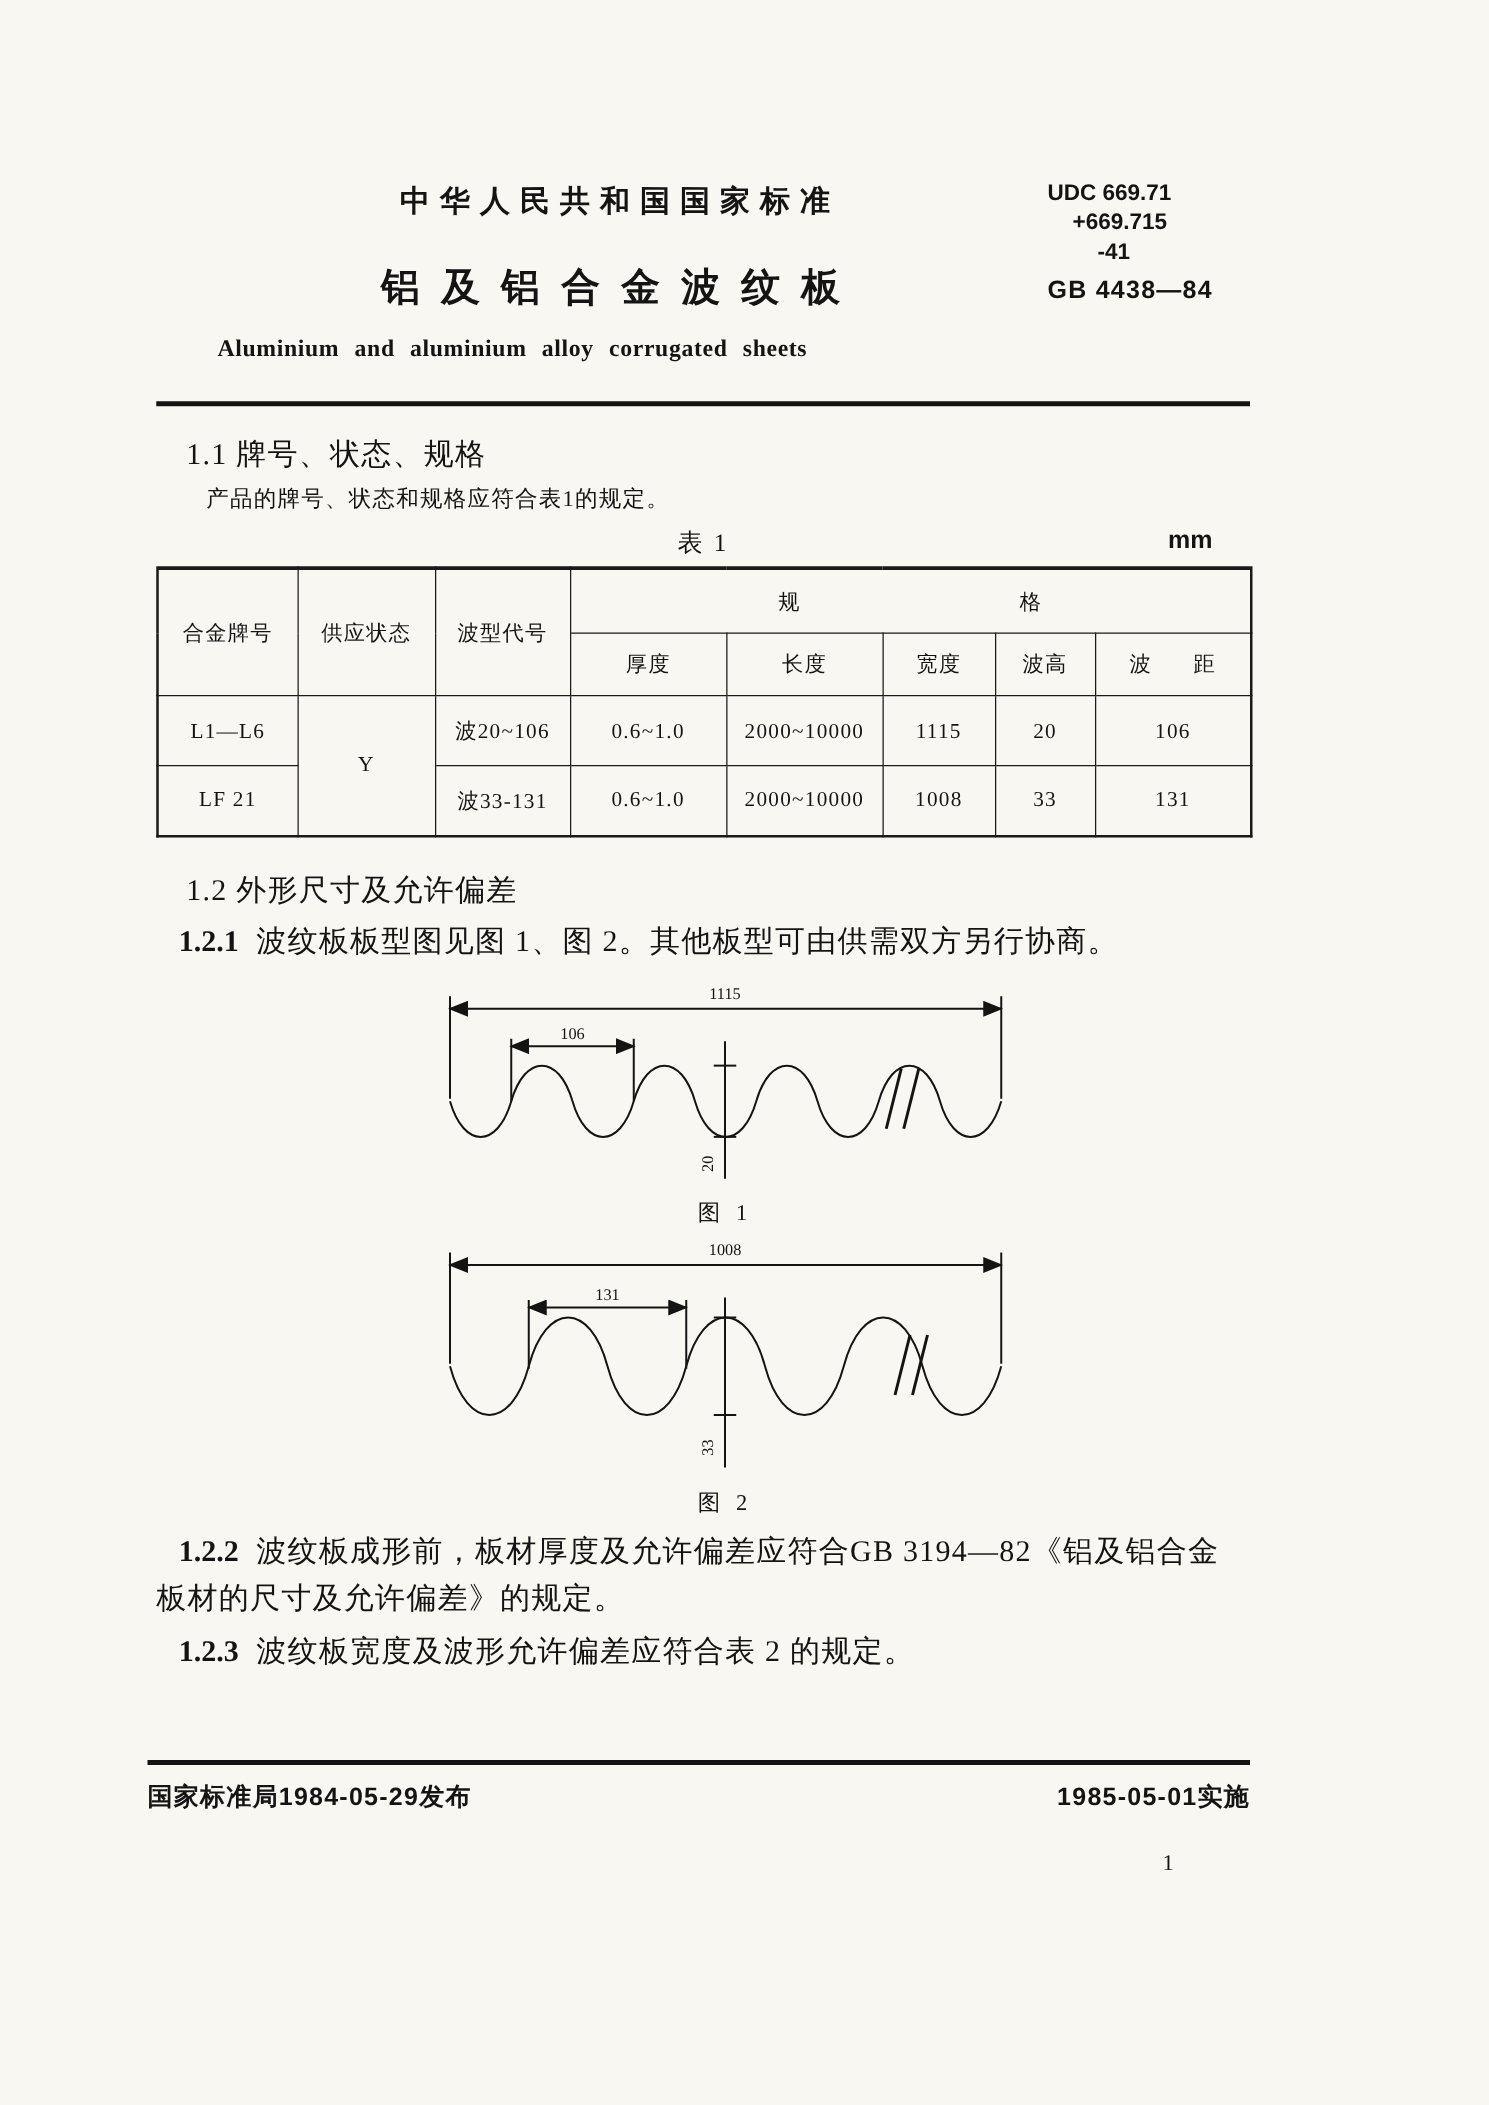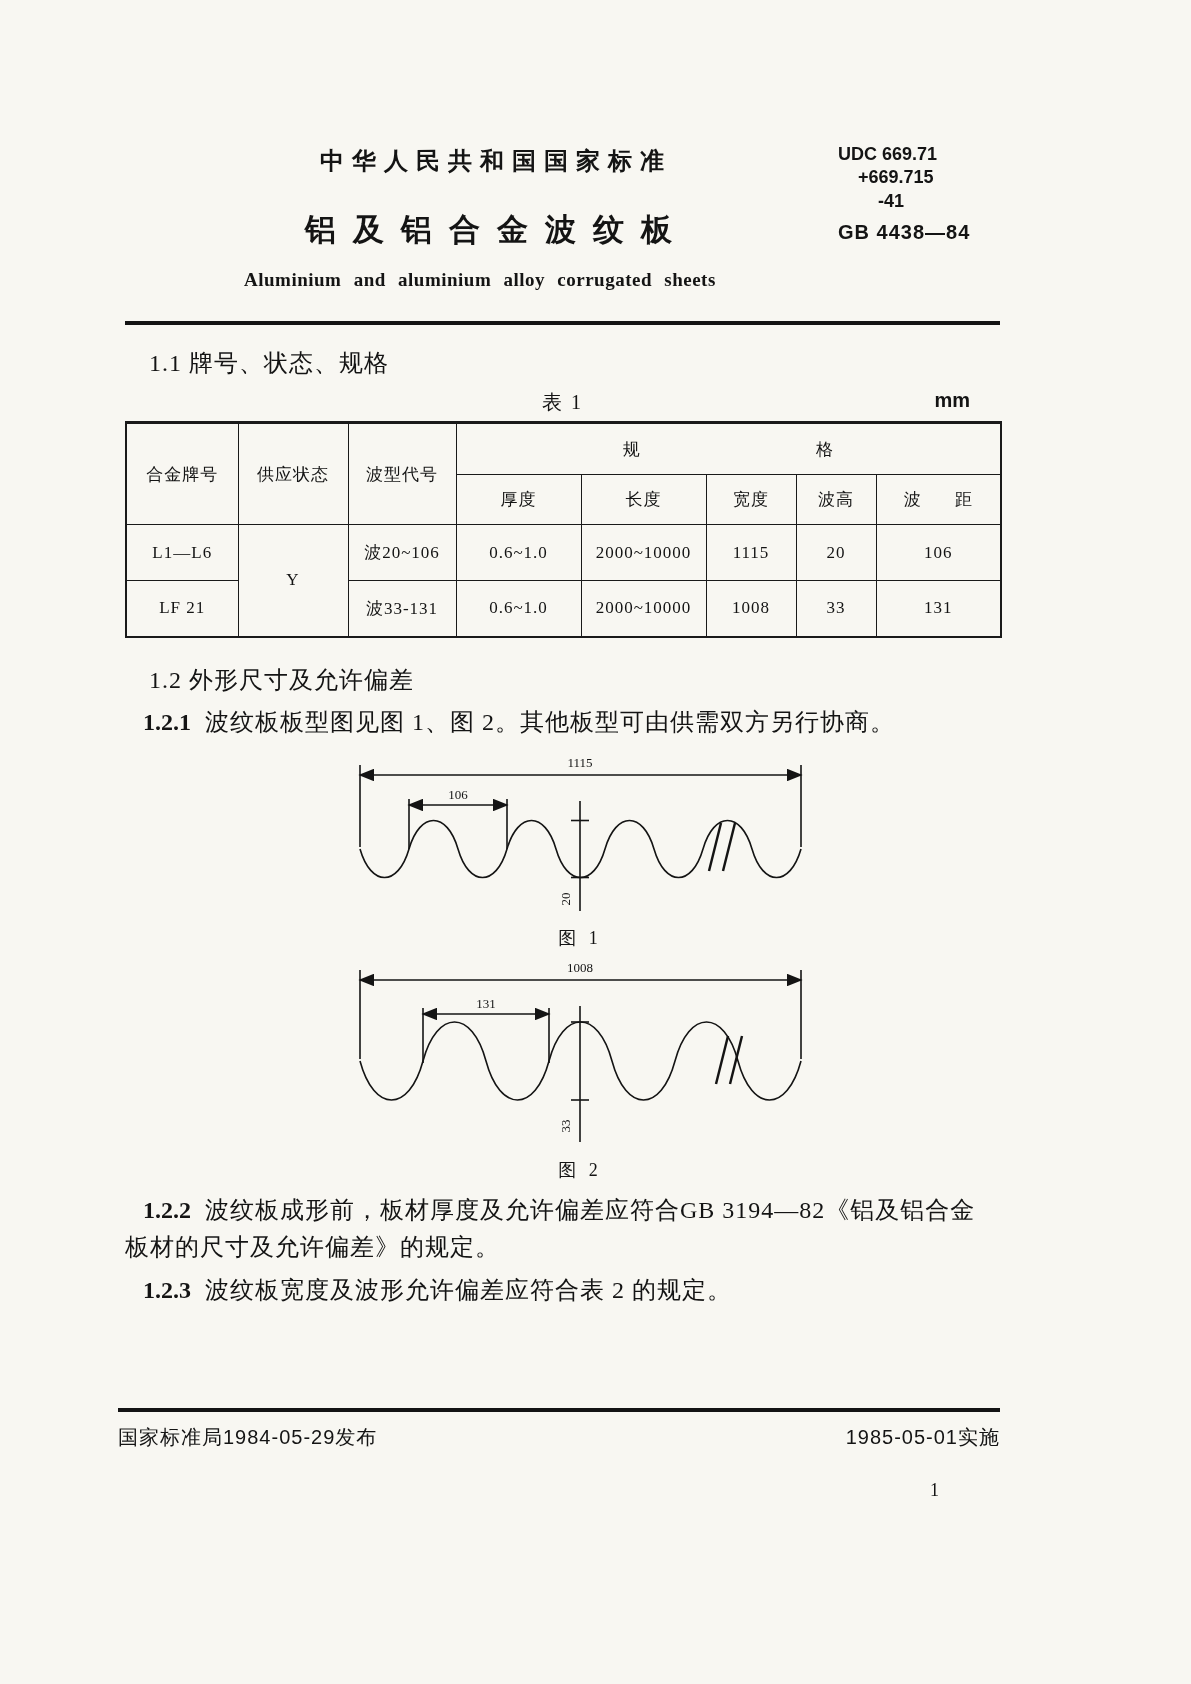--- a/index.html
+++ b/index.html
@@ -13,21 +13,21 @@
   .head-row { position:relative; height:30px; }
   .std-label { margin-left:195px; font-size:24px; font-weight:bold; letter-spacing:8px; white-space:nowrap; }
   .udc-block { position:absolute; left:713px; top:-2px; width:200px;
                font-family:"Liberation Sans","DejaVu Sans",sans-serif; font-weight:bold;
                font-size:18px; line-height:1.3; }
   .udc-l2 { margin-left:20px; }
   .udc-l3 { margin-left:40px; }
   .gb-num { margin-top:6px; font-size:20px; letter-spacing:1px; }
   .doc-title { margin-top:34px; margin-left:180px; font-size:31px; font-weight:bold;
                letter-spacing:17px; white-space:nowrap; }
-  .doc-subtitle { margin-top:18px; margin-left:119px; font-size:19px; font-weight:bold;
+  .doc-subtitle { margin-top:18px; margin-left:49px; font-size:19px; font-weight:bold;
                   word-spacing:7px; letter-spacing:0.5px; }
   .rule-thick { margin-top:30px; height:4px; background:#141414; border:0; }
 
   
   .intro { margin-top:26px; font-size:18px; text-indent:2em; letter-spacing:1px; }
   .h-sec { margin-top:24px; font-size:18px; font-weight:bold; letter-spacing:2px; }
   .h-sub { margin-top:22px; margin-left:24px; font-size:24px; font-weight:normal; letter-spacing:1px; }
   .p-sub { margin-top:8px; margin-left:40px; font-size:18px; letter-spacing:1px; }
   .clause { margin-top:8px; font-size:24px; letter-spacing:1px; text-indent:18px; line-height:1.55; }
   .cnum { font-weight:bold; margin-right:14px; letter-spacing:0; }
@@ -54,21 +54,21 @@
   .fig svg { display:block; }
   .fig line, .fig path.wave { stroke:#141414; stroke-width:1.6; fill:none; }
   .fig line.brk { stroke-width:2.4; }
   .fig text { fill:#141414; font-size:13px; font-family:"Liberation Serif","DejaVu Serif",serif; }
   .fig .arrowhead { fill:#141414; }
   figcaption { margin-top:2px; text-align:center; font-size:18px; letter-spacing:4px; }
 
   
   .footer-rule { position:absolute; left:118px; top:1408px; width:882px; height:4px; background:#141414; }
   .footer-row { position:absolute; left:118px; top:1424px; width:882px; display:flex;
-                justify-content:space-between; font-weight:normal; font-size:20px;
+                justify-content:space-between; font-weight:bold; font-size:20px;
                 font-family:"Liberation Sans","DejaVu Sans",sans-serif; letter-spacing:1px; }
   .page-num { position:absolute; left:930px; top:1480px; font-size:18px; }
 </style>
 </head>
 <body>
 
 <div class="page">
   <div class="content">
 
     <div class="head-row">
@@ -81,20 +81,21 @@
       </div>
     </div>
 
     <h1 class="doc-title">铝及铝合金波纹板</h1>
     <div class="doc-subtitle">Aluminium and aluminium alloy corrugated sheets</div>
 
     <hr class="rule-thick">
 
 
     <h3 class="h-sub">1.1 牌号、状态、规格</h3>
+    <p class="p-sub">产品的牌号、状态和规格应符合表1的规定。</p>
 
     <div class="caption-row">
       <span class="tcap">表 1</span>
       <span class="tunit">mm</span>
     </div>
 
     <table>
       <colgroup>
         <col style="width:112px">
           <col style="width:110px">

